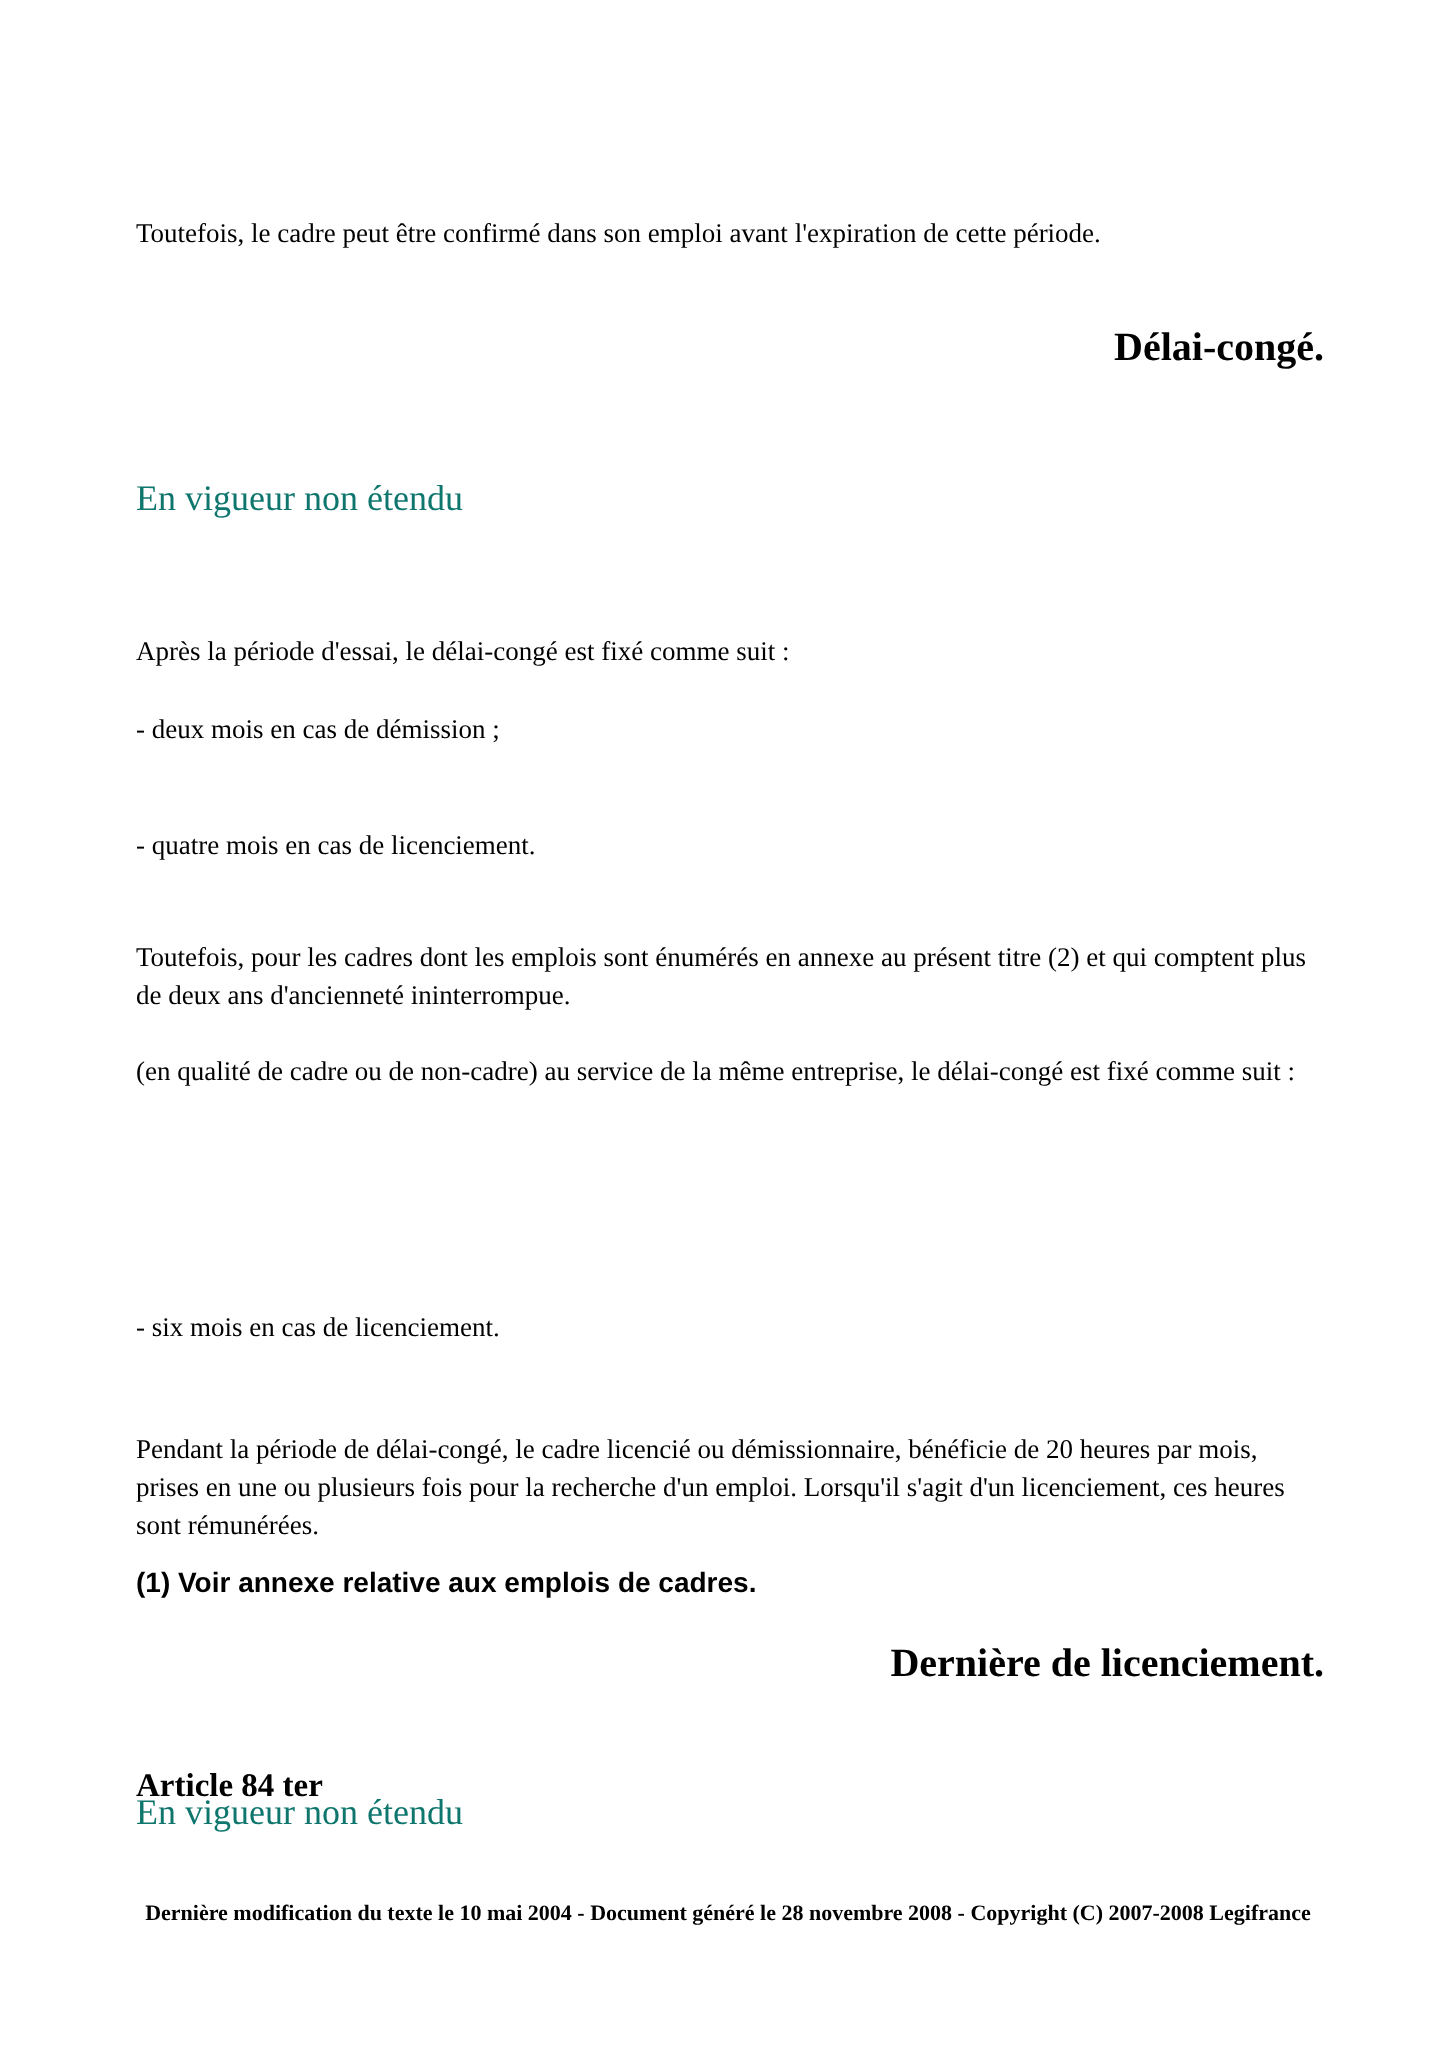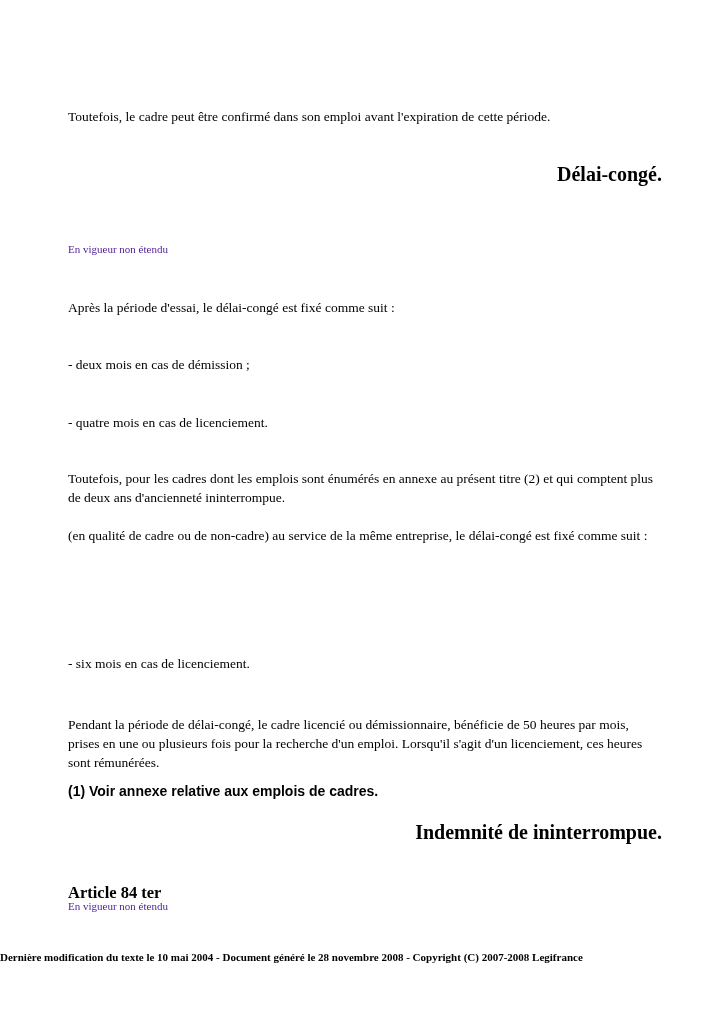--- a/index.html
+++ b/index.html
@@ -34,67 +34,68 @@
     line-height: 25px;
     font-weight: bold;
     text-align: right;
   }
   .article-title {
     font-size: 16.5px;
     line-height: 20px;
     font-weight: bold;
   }
   .article-status {
-    font-size: 11px;
+    font-size: 18px;
     line-height: 15px;
-    color: #4c1d95;
+    color: #0f766e;
     font-weight: normal;
   }
   .footnote {
     font-family: "Liberation Sans", sans-serif;
     font-size: 14px;
     line-height: 17px;
   }
   .page-footer {
     left: 0;
     right: 0;
     font-size: 11px;
     line-height: 13px;
+    text-align: center;
   }
 </style>
 </head>
 <body>
 
 <div class="page">
 
   <p class="body-text" style="top:107px">Toutefois, le cadre peut être confirmé dans son emploi avant l'expiration de cette période.</p>
 
   <h1 class="section-heading" style="top:162px">Délai-congé.</h1>
 
 
   <div class="article-status" style="top:242px">En vigueur non étendu</div>
 
-  <p class="body-text" style="top:298px">Après la période d'essai, le délai-congé est fixé comme suit :</p>
+  <p class="body-text" style="top:316px">Après la période d'essai, le délai-congé est fixé comme suit :</p>
 
   <p class="body-text" style="top:355px">- deux mois en cas de démission ;</p>
 
   <p class="body-text" style="top:413px">- quatre mois en cas de licenciement.</p>
 
   <p class="body-text" style="top:469px">Toutefois, pour les cadres dont les emplois sont énumérés en annexe au présent titre (2) et qui comptent plus de deux ans d'ancienneté ininterrompue.</p>
 
   <p class="body-text" style="top:526px">(en qualité de cadre ou de non-cadre) au service de la même entreprise, le délai-congé est fixé comme suit :</p>
 
 
   <p class="body-text" style="top:654px">- six mois en cas de licenciement.</p>
 
-  <p class="body-text" style="top:715px">Pendant la période de délai-congé, le cadre licencié ou démissionnaire, bénéficie de 50 heures par mois, prises en une ou plusieurs fois pour la recherche d'un emploi. Lorsqu'il s'agit d'un licenciement, ces heures sont rémunérées.</p>
+  <p class="body-text" style="top:715px">Pendant la période de délai-congé, le cadre licencié ou démissionnaire, bénéficie de 20 heures par mois, prises en une ou plusieurs fois pour la recherche d'un emploi. Lorsqu'il s'agit d'un licenciement, ces heures sont rémunérées.</p>
 
   <p class="footnote" style="top:783px">(1) Voir annexe relative aux emplois de cadres.</p>
 
-  <h1 class="section-heading" style="top:820px">Indemnité de ininterrompue.</h1>
+  <h1 class="section-heading" style="top:820px">Dernière de licenciement.</h1>
 
   <h2 class="article-title" style="top:883px">Article 84 ter</h2>
 
   <div class="article-status" style="top:899px">En vigueur non étendu</div>
 
   <div class="page-footer" style="top:951px">Dernière modification du texte le 10 mai 2004 - Document généré le 28 novembre 2008 - Copyright (C) 2007-2008 Legifrance</div>
 
 </div>
 
 </body></html>

